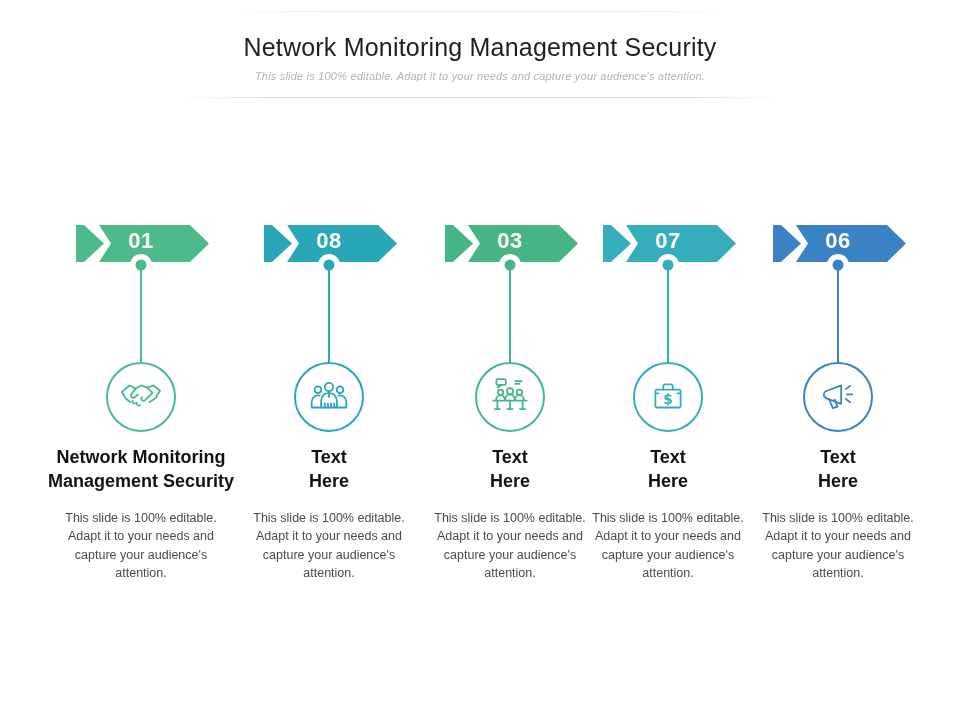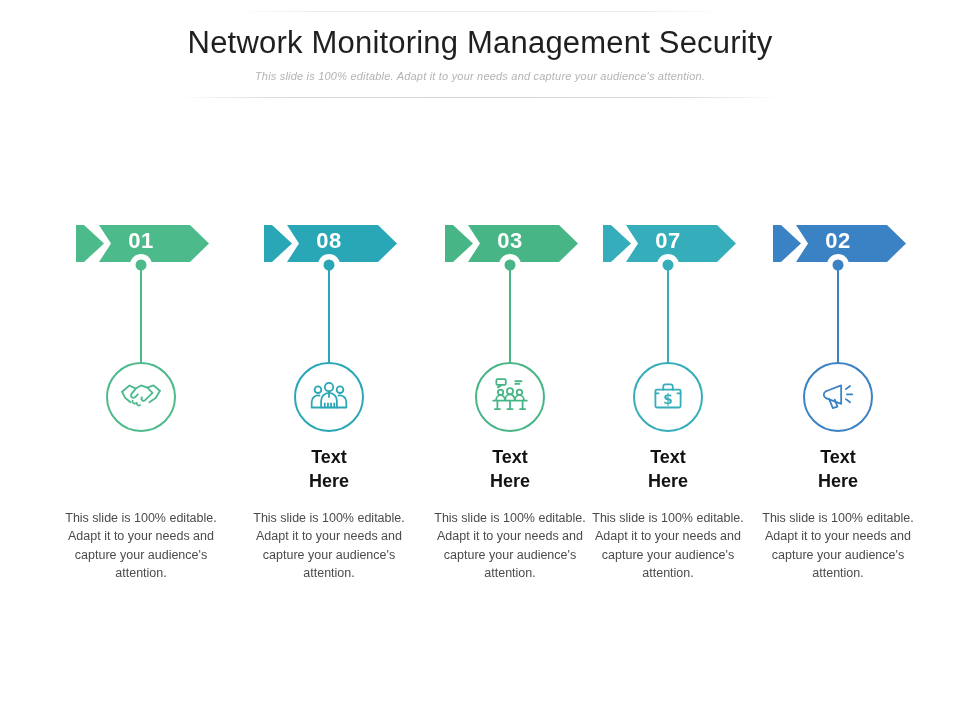--- a/index.html
+++ b/index.html
@@ -5,22 +5,22 @@
   html,body{margin:0;padding:0;background:#fff;}
   #canvas{
     position:relative;width:960px;height:720px;background:#ffffff;overflow:hidden;
     font-family:"Liberation Sans", sans-serif;
   }
   .top-line{
     position:absolute;top:11px;left:230px;width:500px;height:1px;
     background:linear-gradient(to right, rgba(233,233,233,0), #ececec 18%, #ececec 82%, rgba(233,233,233,0));
   }
   .slide-title{
-    position:absolute;top:25px;left:0;width:960px;text-align:center;
-    font-size:31px;color:#1f1f1f;font-weight:400;letter-spacing:.2px;
+    position:absolute;top:33px;left:0;width:960px;text-align:center;
+    font-size:25px;color:#1f1f1f;font-weight:400;letter-spacing:.2px;
   }
   .slide-subtitle{
     position:absolute;top:70px;left:0;width:960px;text-align:center;
     font-size:11px;font-style:italic;color:#b3b3b3;letter-spacing:.2px;
   }
   .divider{
     position:absolute;top:97px;left:180px;width:600px;height:1px;
     background:linear-gradient(to right, rgba(217,217,217,0), #dcdcdc 15%, #d6d6d6 50%, #dcdcdc 85%, rgba(217,217,217,0));
   }
   .step{position:absolute;top:225px;width:180px;height:370px;color:var(--c,#4dba8b);}
@@ -69,20 +69,24 @@
     <div class="icon-circle">
       <svg viewBox="0 0 40 40" class="ic" aria-hidden="true">
         <path d="M2 15 L9 9 L15 12 L20 9 L26 11 L32 9 L38 14"></path>
         <path d="M2 15 L5 21 L10 25"></path>
         <path d="M38 14 L34 21 L28 25"></path>
         <path d="M15 12 L11 17 a2.3 2.3 0 0 0 3.5 3 L17 17.5"></path>
         <path d="M26 11 L31 16 L24 23 a2.1 2.1 0 0 1 -3.2 -2.7"></path>
         <path d="M12 23.5 a2 2 0 0 0 3.1 2.3"></path>
         <path d="M16 25.5 a2 2 0 0 0 3.1 2.2"></path>
       </svg>
+    </div>
+    <div class="head">
+      <div>Network Monitoring</div>
+      <div>Management Security</div>
     </div>
     <div class="body-text">This slide is 100% editable. Adapt it to your needs and capture your audience's attention.</div>
   </div>
 
   <div class="step s2" style="--c: #2aa7b7;">
     <svg class="banner" viewBox="0 0 133 52" aria-hidden="true">
       <polygon points="0,0 8,0 28,18.5 8,37 0,37" fill="currentColor"></polygon>
       <polygon points="23,0 114,0 133,18.5 114,37 23,37 35,18.5" fill="currentColor"></polygon>
       <circle cx="65" cy="40" r="11" fill="#ffffff"></circle>
       <circle cx="65" cy="40" r="5.5" fill="currentColor"></circle>
@@ -164,21 +168,21 @@
     <div class="body-text">This slide is 100% editable. Adapt it to your needs and capture your audience's attention.</div>
   </div>
 
   <div class="step s5" style="--c: #3b82c4;">
     <svg class="banner" viewBox="0 0 133 52" aria-hidden="true">
       <polygon points="0,0 8,0 28,18.5 8,37 0,37" fill="currentColor"></polygon>
       <polygon points="23,0 114,0 133,18.5 114,37 23,37 35,18.5" fill="currentColor"></polygon>
       <circle cx="65" cy="40" r="11" fill="#ffffff"></circle>
       <circle cx="65" cy="40" r="5.5" fill="currentColor"></circle>
     </svg>
-    <div class="num">02</div>
+    <div class="num">06</div>
     <div class="connector"></div>
     <div class="icon-circle">
       <svg viewBox="0 0 40 40" class="ic" aria-hidden="true">
         <path d="M8.5 14.5 L23 9 V26.5 L8.5 21"></path>
         <path d="M8.5 14.5 a3.6 3.6 0 0 0 0 6.5"></path>
         <path d="M11.5 21.8 l3.5 8.7 4.5 -1.4 -2.6 -6.6"></path>
         <path d="M27.5 12.5 l4 -3 M28.5 17.5 h5 M27.5 22 l4 3"></path>
       </svg>
     </div>
     <div class="head">

